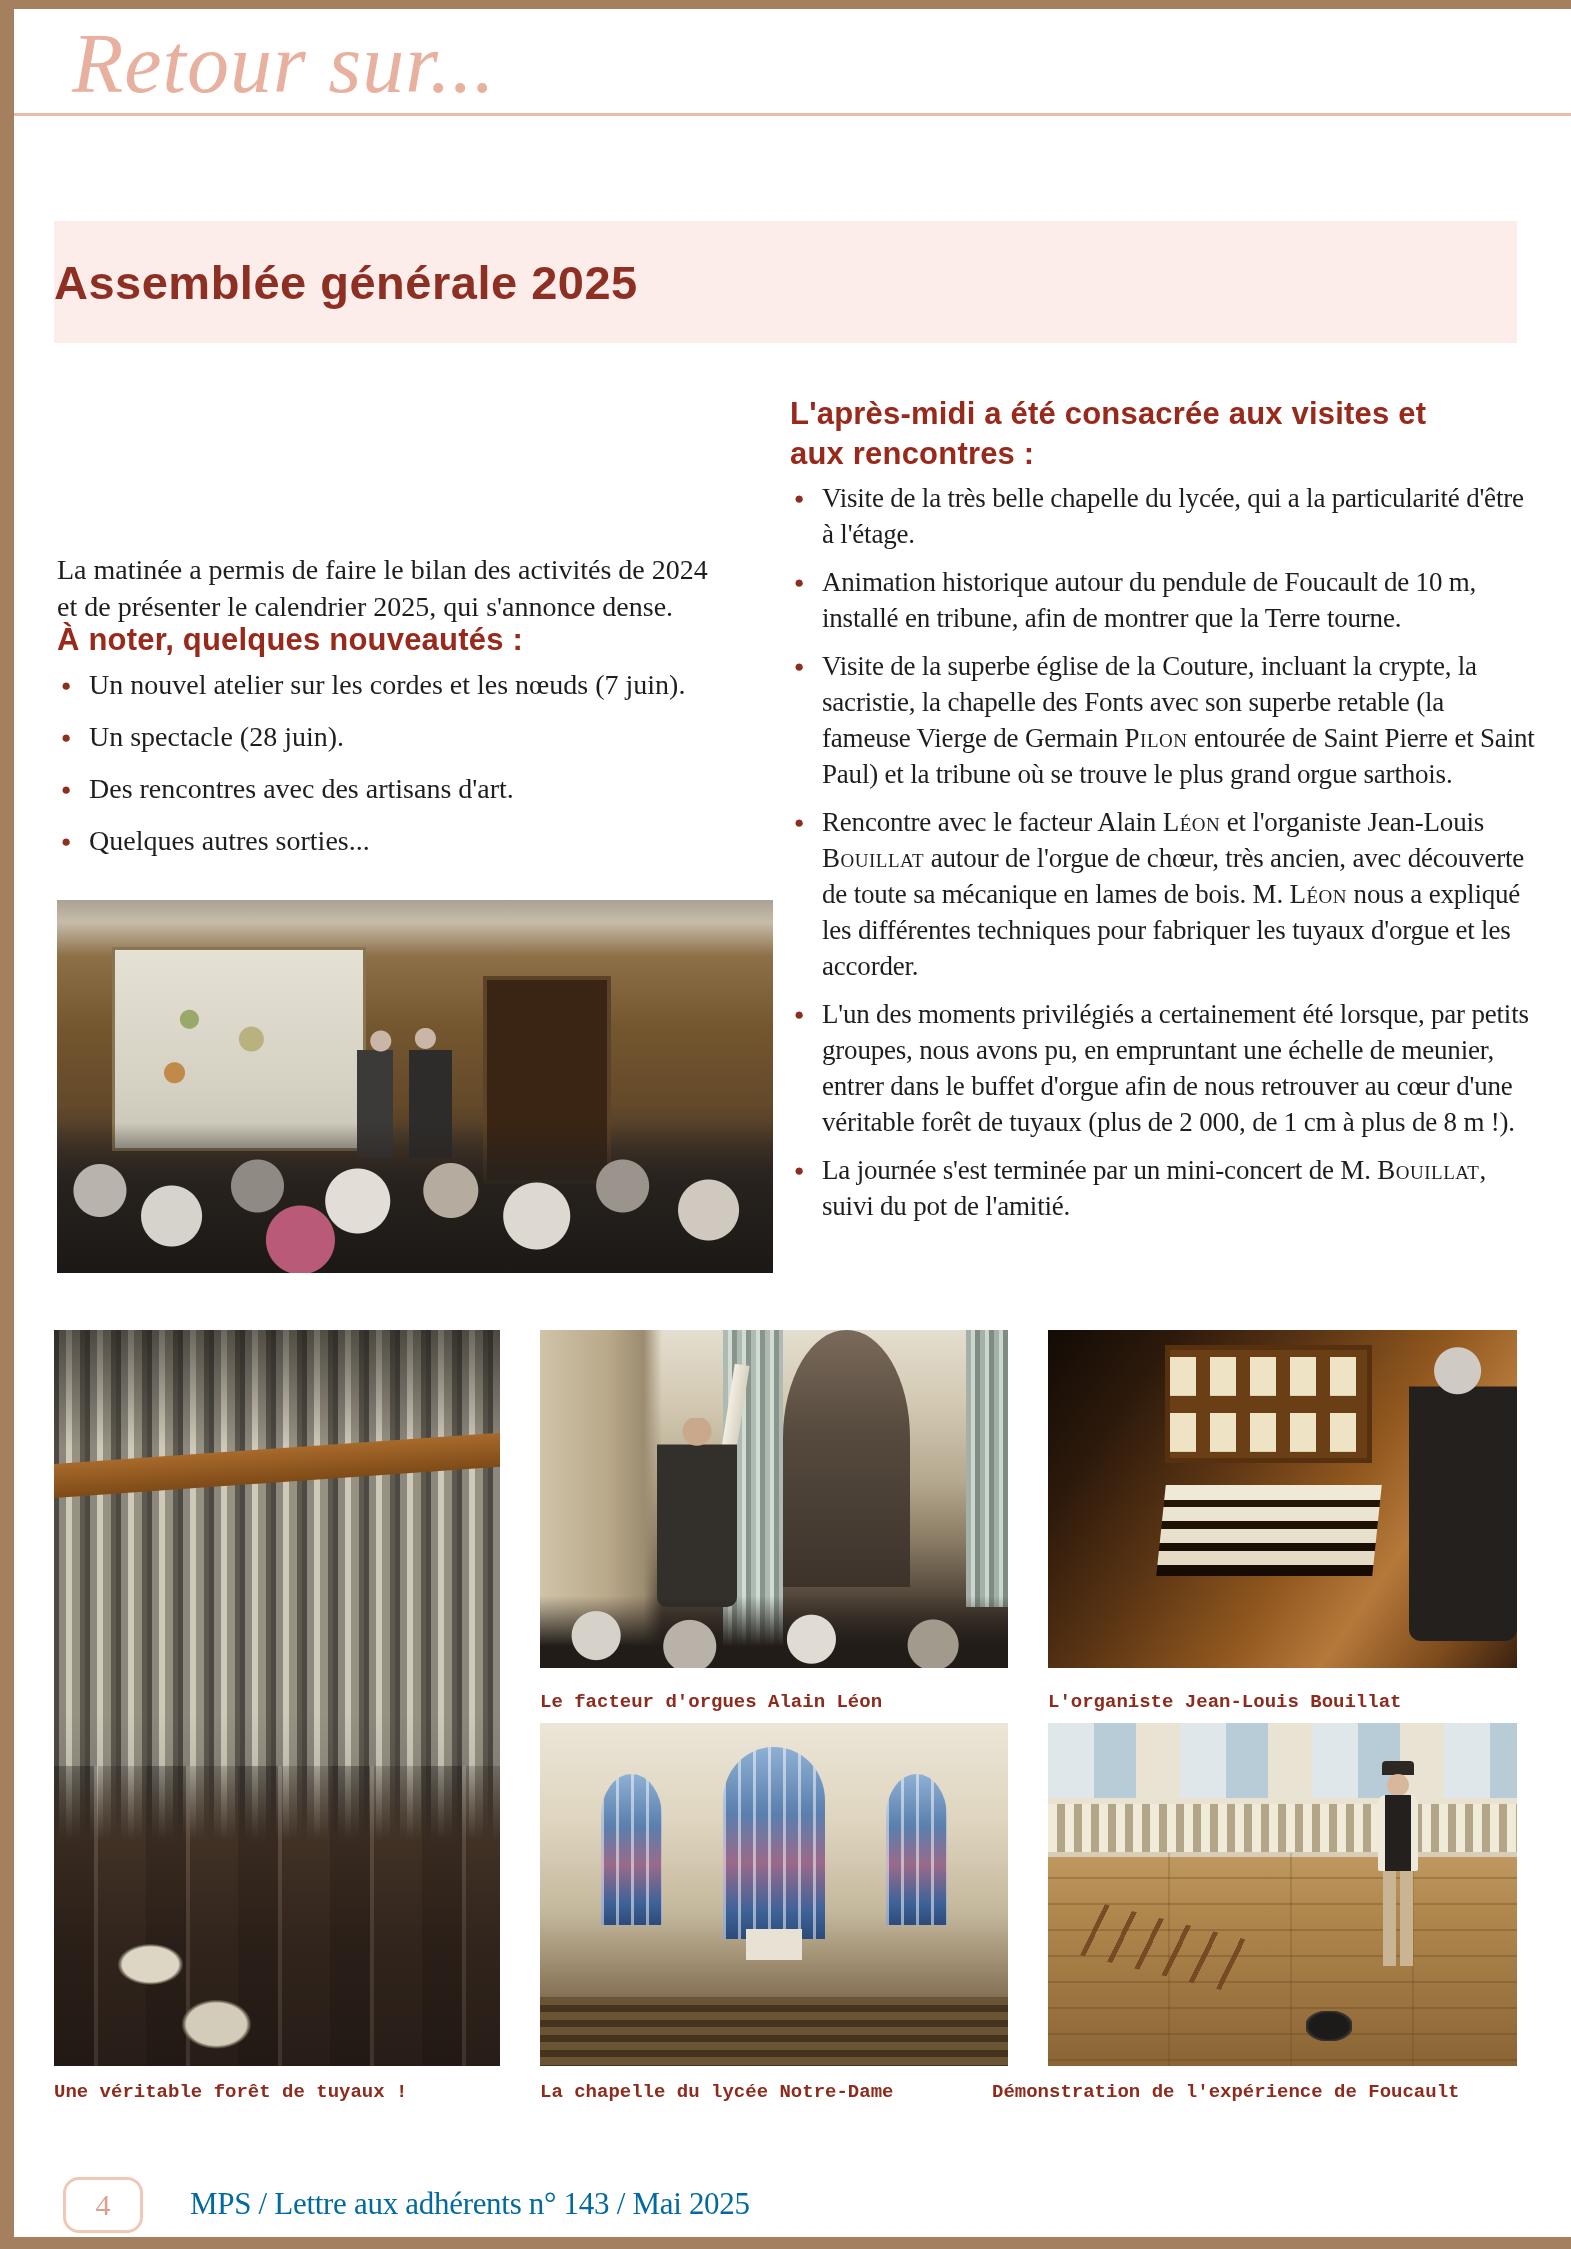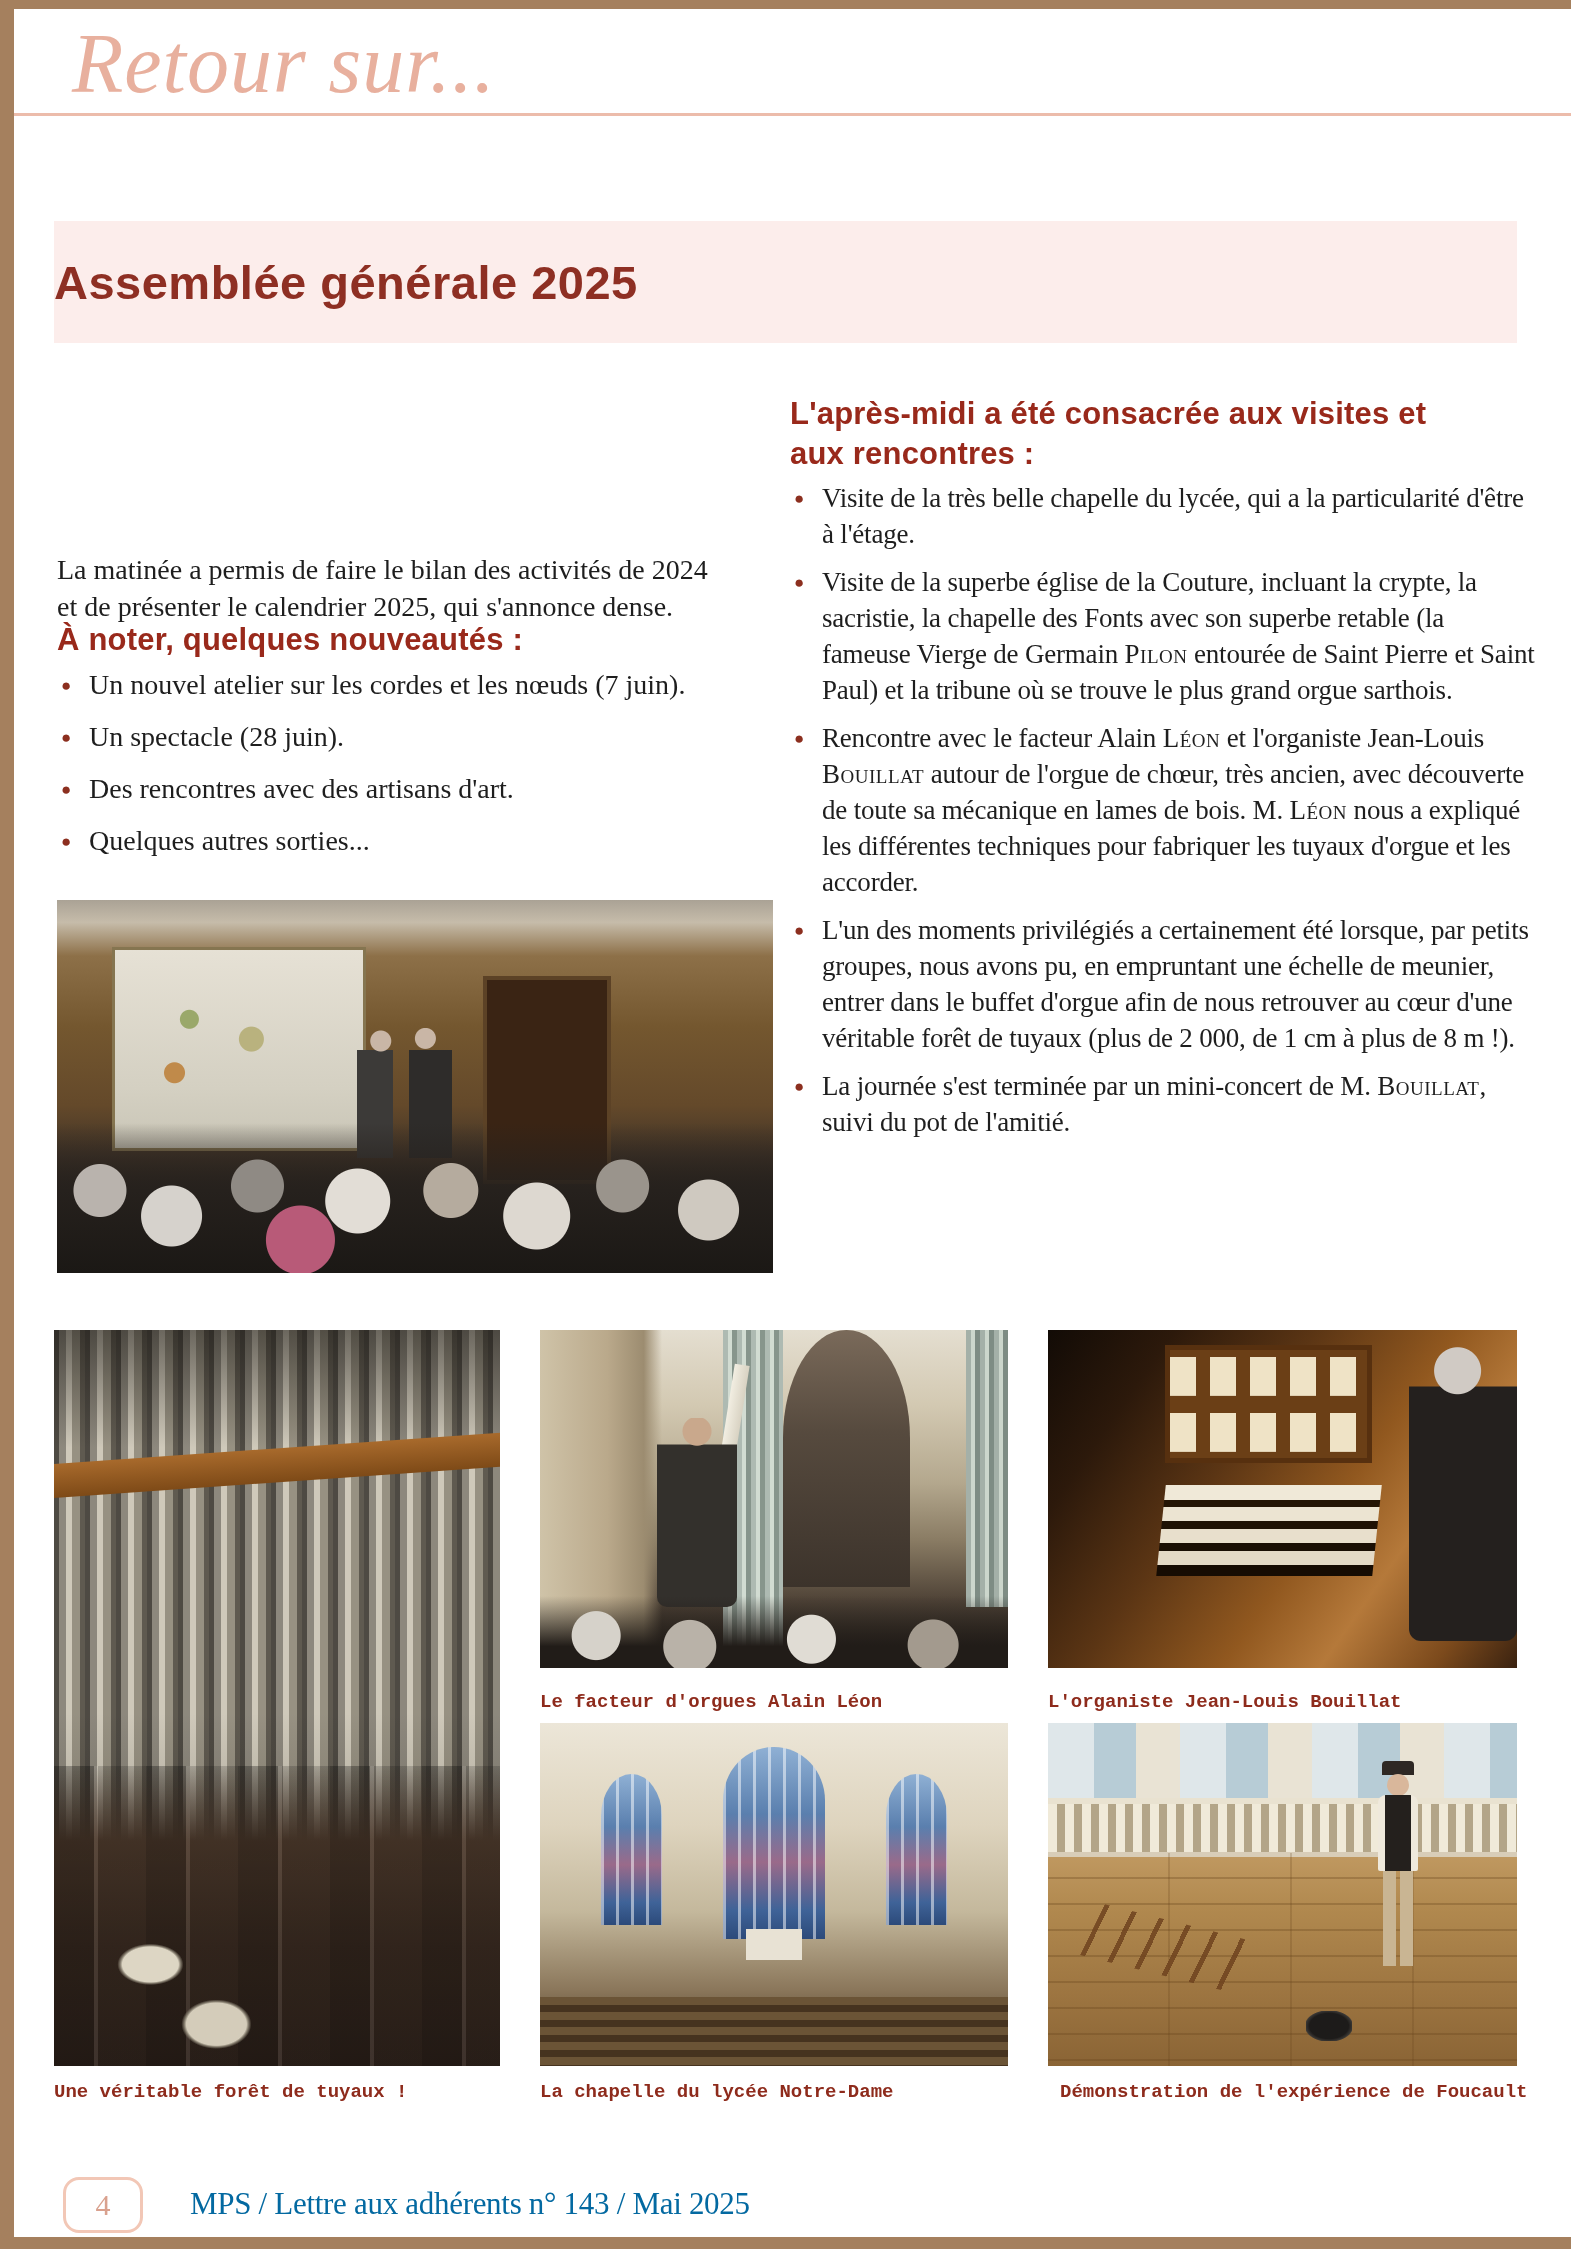--- a/index.html
+++ b/index.html
@@ -159,21 +159,21 @@
     background:linear-gradient(90deg,#efe9dc 0 18%,#24201d 18% 82%,#efe9dc 82% 100%);}
   #photo-foucault .man2 .legs{left:15px;top:110px;width:30px;height:95px;
     background:linear-gradient(90deg,#c9b593 0 42%,transparent 42% 58%,#c9b593 58% 100%);}
 
   
   .caption{position:absolute;font:700 19px/24px "Liberation Mono",monospace;color:#8e2b1c;white-space:nowrap;}
   #cap-facteur{left:540px;top:1690px;}
   #cap-organiste{left:1048px;top:1690px;}
   #cap-pipes{left:54px;top:2080px;}
   #cap-chapelle{left:540px;top:2080px;}
-  #cap-foucault{left:1060px;top:2080px;}
+  #cap-foucault{left:992px;top:2080px;}
 
   
   #page-number-box{position:absolute;left:63px;top:2177px;width:74px;height:50px;
     border:3px solid #f2c7b6;border-radius:16px;display:flex;align-items:center;justify-content:center;
     color:#d9a18e;font:400 30px "Liberation Serif",serif;}
   #footer-text{position:absolute;left:190px;top:2186px;font:400 31px/36px "Liberation Serif",serif;
     color:#0369a1;letter-spacing:-.3px;}
 </style>
 </head>
 <body>
@@ -203,20 +203,21 @@
   <div id="photo-assembly" class="photo">
     <div class="screen"></div>
     <div class="door"></div>
     <div class="presenters"></div>
     <div class="audience"></div>
   </div>
 
   <div id="right-heading" class="red-heading">L'après-midi a été consacrée aux visites et aux rencontres :</div>
   <ul id="right-bullets" class="bullets">
     <li class="sc-host">Visite de la très belle chapelle du lycée, qui a la particularité d'être à l'étage.</li>
+    <li class="sc-host">Animation historique autour du pendule de Foucault de 10 m, installé en tribune, afin de montrer que la Terre tourne.</li>
     <li class="sc-host">Visite de la superbe église de la Couture, incluant la crypte, la sacristie, la chapelle des Fonts avec son superbe retable (la fameuse Vierge de Germain <span class="smallcaps">Pilon</span> entourée de Saint Pierre et Saint Paul) et la tribune où se trouve le plus grand orgue sarthois.</li>
     <li class="sc-host">Rencontre avec le facteur Alain <span class="smallcaps">Léon</span> et l'organiste Jean-Louis <span class="smallcaps">Bouillat</span> autour de l'orgue de chœur, très ancien, avec découverte de toute sa mécanique en lames de bois. M. <span class="smallcaps">Léon</span> nous a expliqué les différentes techniques pour fabriquer les tuyaux d'orgue et les accorder.</li>
     <li class="sc-host">L'un des moments privilégiés a certainement été lorsque, par petits groupes, nous avons pu, en empruntant une échelle de meunier, entrer dans le buffet d'orgue afin de nous retrouver au cœur d'une véritable forêt de tuyaux (plus de 2 000, de 1 cm à plus de 8 m !).</li>
     <li class="sc-host">La journée s'est terminée par un mini-concert de M. <span class="smallcaps">Bouillat</span>, suivi du pot de l'amitié.</li>
   </ul>
 
   <div id="photo-pipes" class="photo">
     <div class="beam"></div>
     <div class="chest"></div>
     <div class="pipe-tops"></div>

